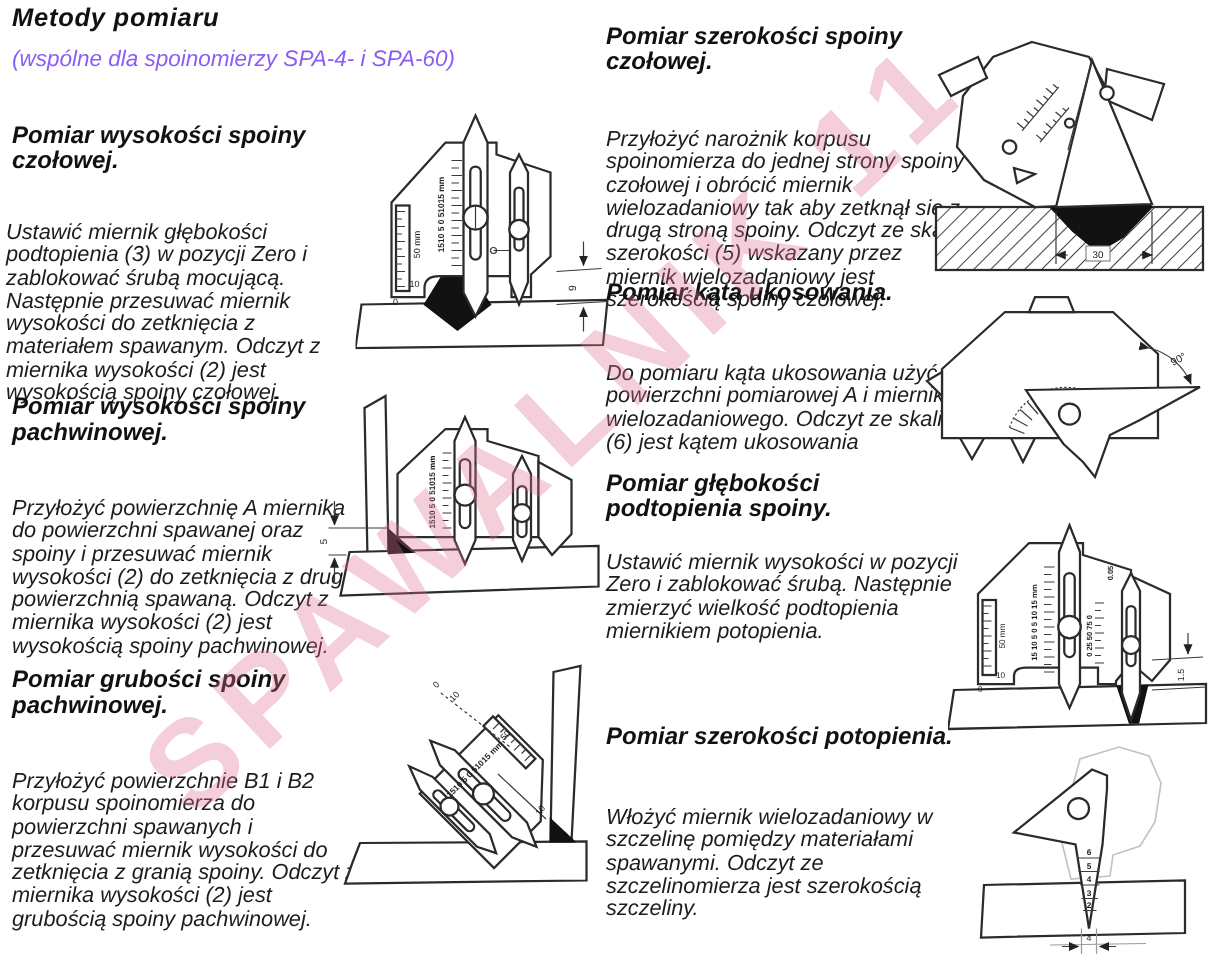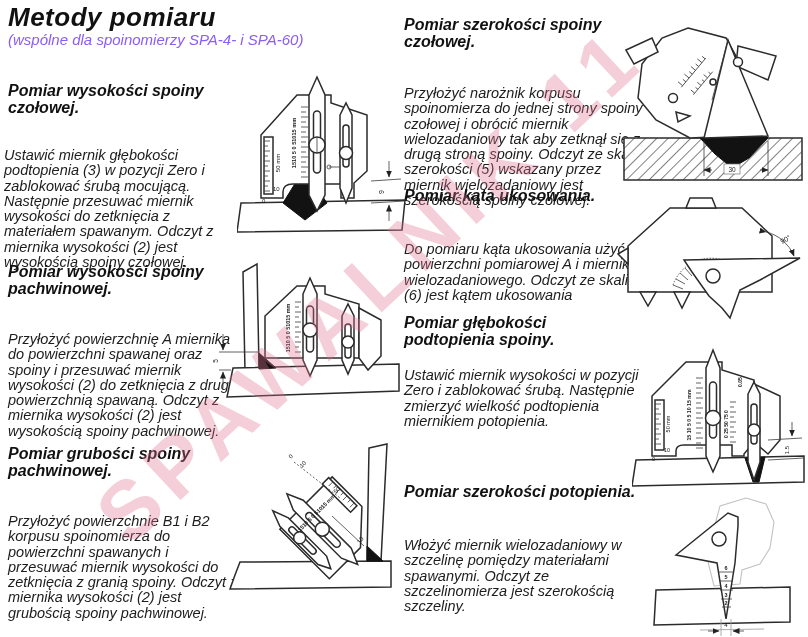--- a/index.html
+++ b/index.html
@@ -1,18 +1,18 @@
 <!DOCTYPE html>
 <html><head>
 <meta charset="utf-8">
 <style>
   html,body{margin:0;padding:0;background:#fff;}
   #page{position:relative;width:808px;height:637px;background:#ffffff;overflow:hidden;
         font-family:"Liberation Sans",sans-serif;color:#1b1b1b;}
-  .title{position:absolute;left:8px;top:2px;font-size:26px;font-weight:bold;font-style:italic;
+  .title{position:absolute;left:8px;top:2px;font-size:17px;font-weight:bold;font-style:italic;
          letter-spacing:.5px;color:#111;}
   .subtitle{position:absolute;left:8px;top:31px;font-size:15px;font-style:italic;color:#8b5cf6;}
   .head{position:absolute;font-size:16px;font-weight:bold;font-style:italic;line-height:17px;color:#111;}
   .body{position:absolute;font-size:14.5px;font-style:italic;line-height:15.3px;color:#1c1c1c;margin-top:36px;}
   .fig{position:absolute;}
   svg{display:block;}
   svg text{font-family:"Liberation Sans",sans-serif;fill:#1b1b1b;}
   .shape{stroke:#2b2b2b;stroke-width:1.5;fill:#ffffff;}
   .thin{stroke:#3a3a3a;stroke-width:.8;fill:none;}
   .weld{fill:#121212;stroke:#121212;}

